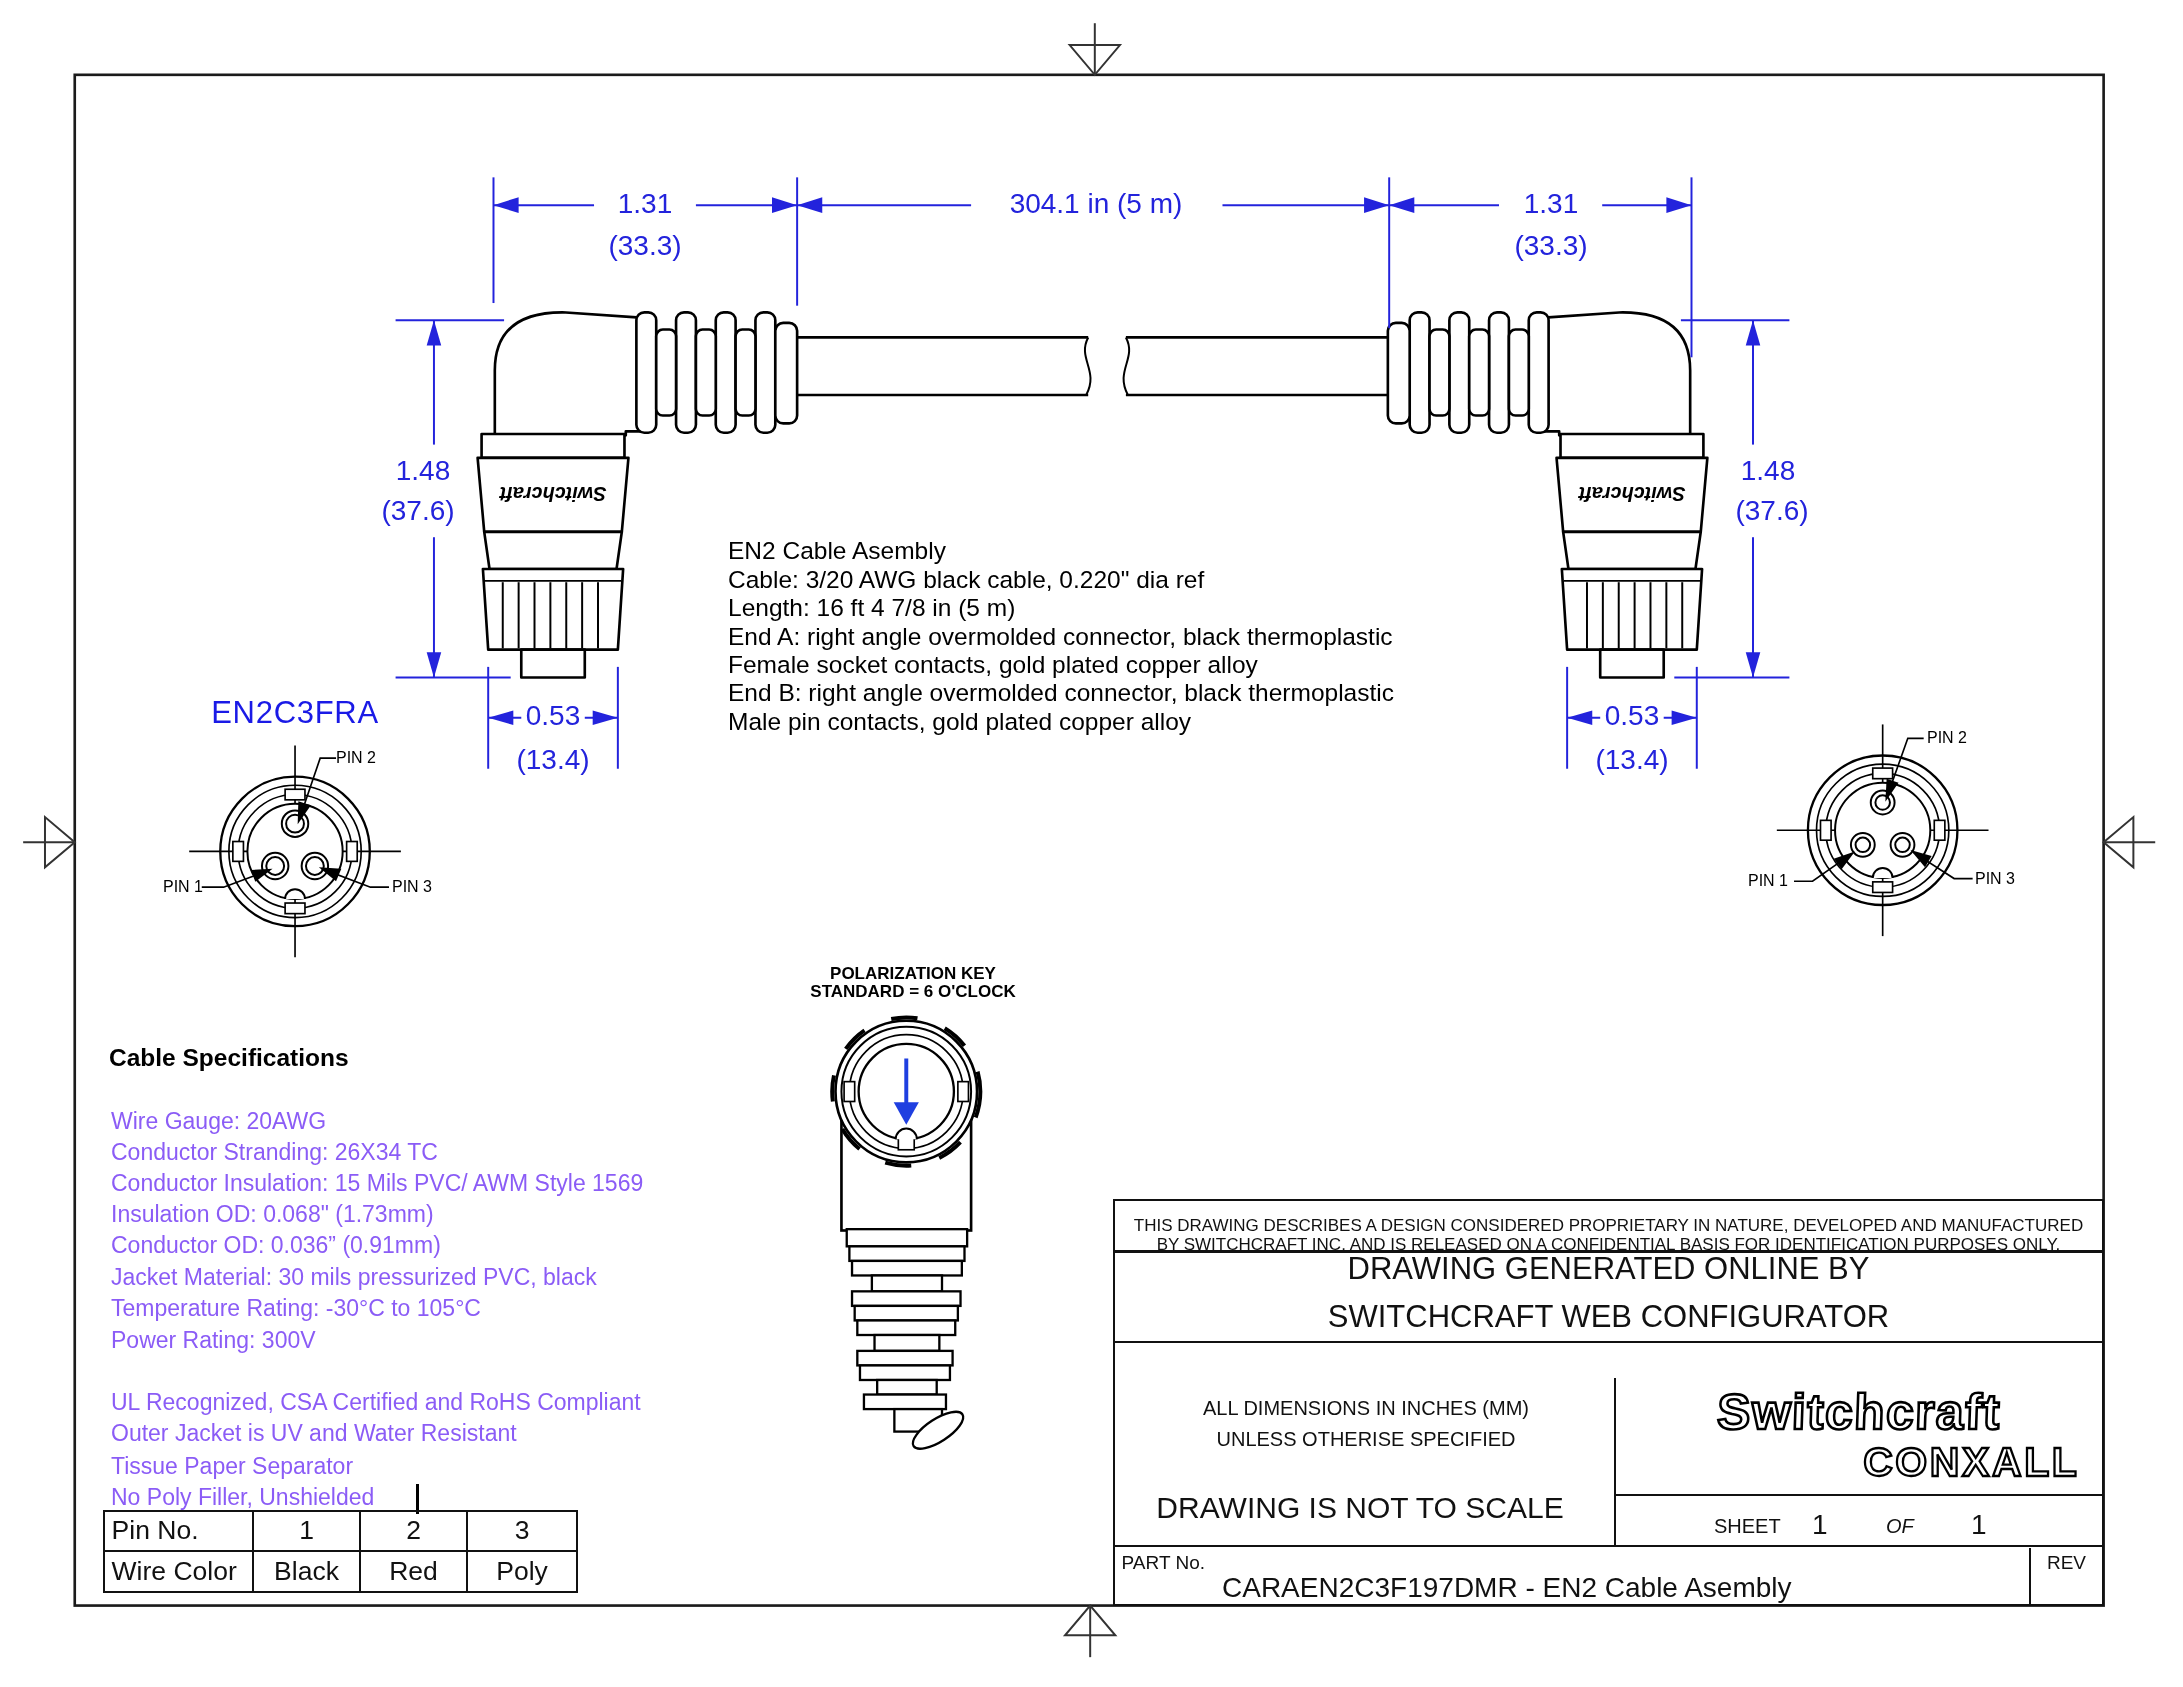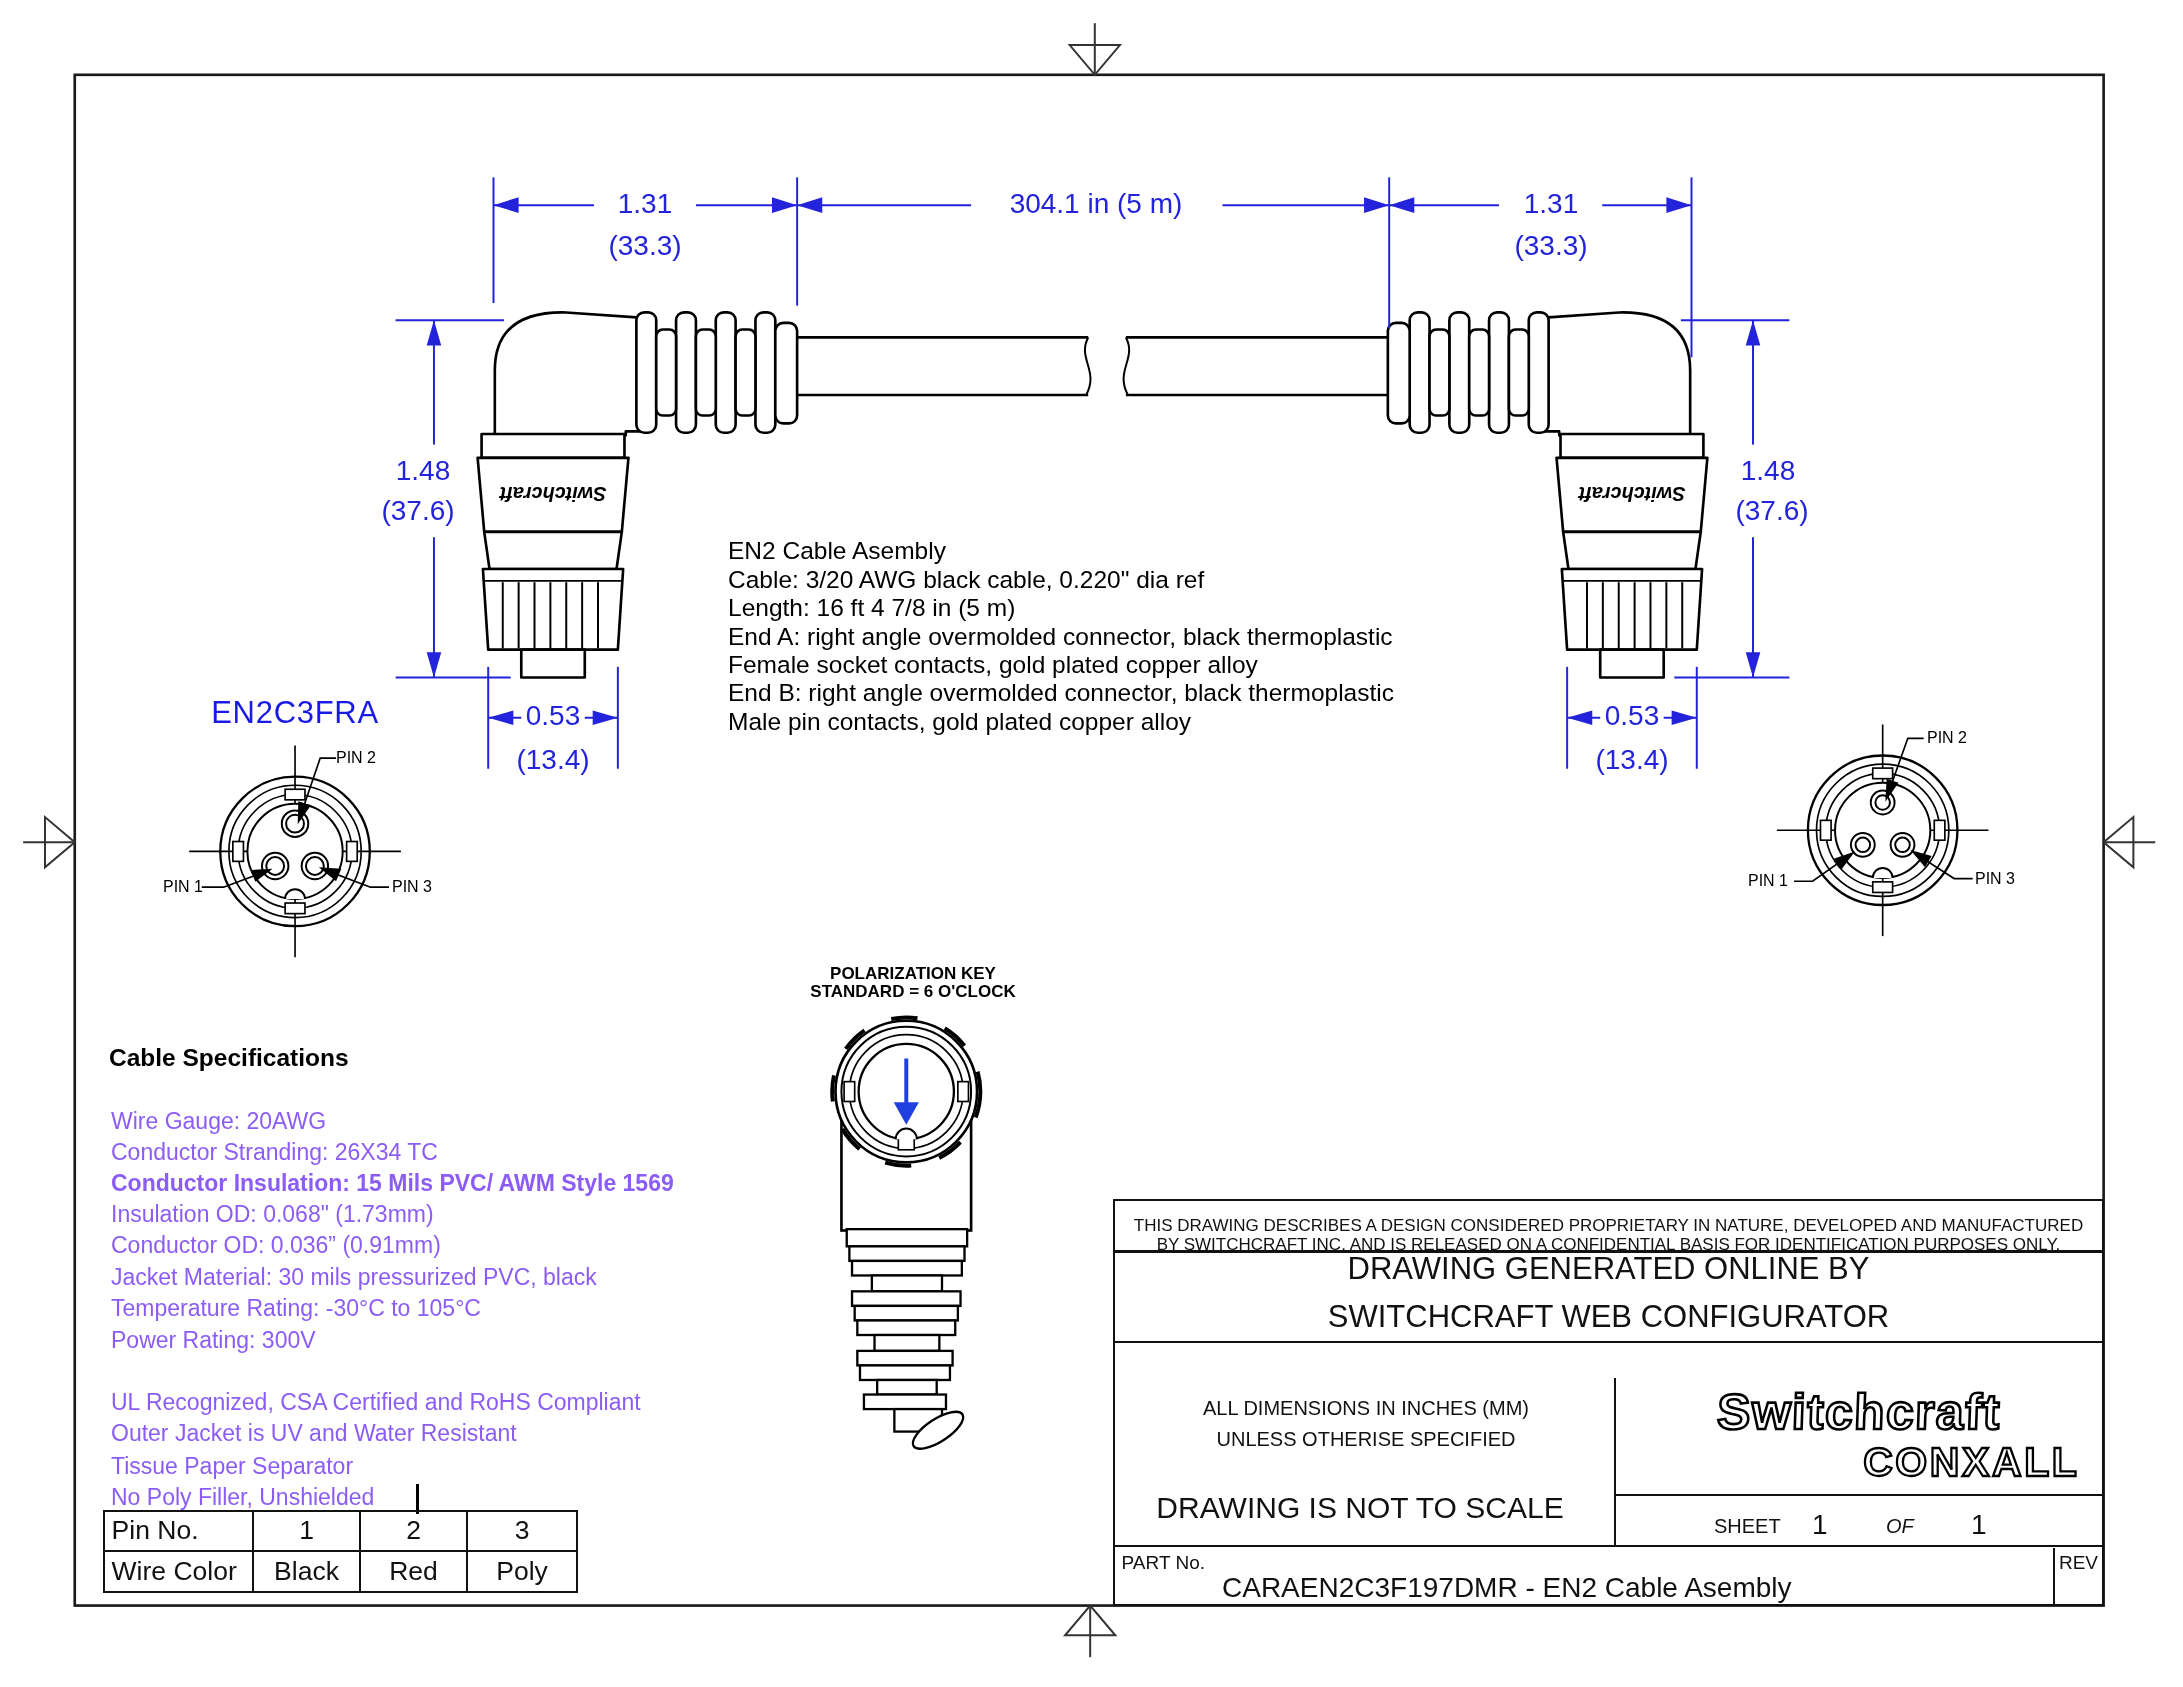--- a/index.html
+++ b/index.html
@@ -38,21 +38,21 @@
   .tb-mid{top:177px;height:169px;border-bottom:2.6px solid #111;}
   .tb-mid-left{position:absolute;left:0;top:0;width:501px;height:100%;border-right:2.6px solid #111;box-sizing:border-box;}
   .tb-mid-right{position:absolute;left:501px;top:0;right:0;height:100%;}
   .tb-logo{position:absolute;left:0;top:0;width:100%;height:118px;border-bottom:2.6px solid #111;box-sizing:border-box;}
   .brand1{position:absolute;left:0;top:5.3px;width:100%;text-align:center;font-size:50px;font-weight:800;
     color:#fff;-webkit-text-stroke:2.6px #000;letter-spacing:1.3px;transform:skewX(-2deg);}
   .brand2{position:absolute;right:22.5px;top:61px;font-size:41px;font-weight:800;
     color:#fff;-webkit-text-stroke:2.3px #000;letter-spacing:2.6px;}
   .sheetrow{position:absolute;left:0;top:118px;right:0;bottom:0;font-size:20px;}
   .tb-part{top:347px;height:58px;}
-  .rev{position:absolute;right:0;top:0;width:49px;height:100%;border-left:2px solid #111;box-sizing:border-box;
+  .rev{position:absolute;right:0;top:0;width:73px;height:100%;border-left:2px solid #111;box-sizing:border-box;
     text-align:center;font-size:19px;padding-top:4px;}
 </style>
 </head>
 <body>
 
 <div class="sheet">
 
   <svg width="2183" height="1687" viewBox="0 0 3300 2550" xmlns="http://www.w3.org/2000/svg" xmlns:xlink="http://www.w3.org/1999/xlink">
 
     <rect x="113" y="113" width="3067" height="2314" fill="none" stroke="#1a1a1a" stroke-width="4"></rect>
@@ -300,21 +300,21 @@
   <div class="abs desc" style="left:728px;top:566px;">Cable: 3/20 AWG black cable, 0.220" dia ref</div>
   <div class="abs desc" style="left:728px;top:594px;">Length: 16 ft 4 7/8 in (5 m)</div>
   <div class="abs desc" style="left:728px;top:623px;">End A: right angle overmolded connector, black thermoplastic</div>
   <div class="abs desc" style="left:728px;top:651px;">Female socket contacts, gold plated copper alloy</div>
   <div class="abs desc" style="left:728px;top:679px;">End B: right angle overmolded connector, black thermoplastic</div>
   <div class="abs desc" style="left:728px;top:708px;">Male pin contacts, gold plated copper alloy</div>
 
   <div class="abs spec-h" style="left:109px;top:1044px;">Cable Specifications</div>
   <div class="abs spec" style="left:111px;top:1108px;">Wire Gauge: 20AWG</div>
   <div class="abs spec" style="left:111px;top:1139px;">Conductor Stranding: 26X34 TC</div>
-  <div class="abs spec" style="left:111px;top:1170px;font-weight:bold;">Conductor Insulation: 15 Mils PVC/ AWM Style 1569</div>
+  <div class="abs spec" style="left:111px;top:1170px;">Conductor Insulation: 15 Mils PVC/ AWM Style 1569</div>
   <div class="abs spec" style="left:111px;top:1201px;">Insulation OD: 0.068" (1.73mm)</div>
   <div class="abs spec" style="left:111px;top:1232px;">Conductor OD: 0.036” (0.91mm)</div>
   <div class="abs spec" style="left:111px;top:1264px;">Jacket Material: 30 mils pressurized PVC, black</div>
   <div class="abs spec" style="left:111px;top:1295px;">Temperature Rating: -30°C to 105°C</div>
   <div class="abs spec" style="left:111px;top:1327px;">Power Rating: 300V</div>
   <div class="abs spec" style="left:111px;top:1389px;">UL Recognized, CSA Certified and RoHS Compliant</div>
   <div class="abs spec" style="left:111px;top:1420px;">Outer Jacket is UV and Water Resistant</div>
   <div class="abs spec" style="left:111px;top:1453px;">Tissue Paper Separator</div>
   <div class="abs spec" style="left:111px;top:1484px;">No Poly Filler, Unshielded</div>
   <div class="cursorbar"></div>

